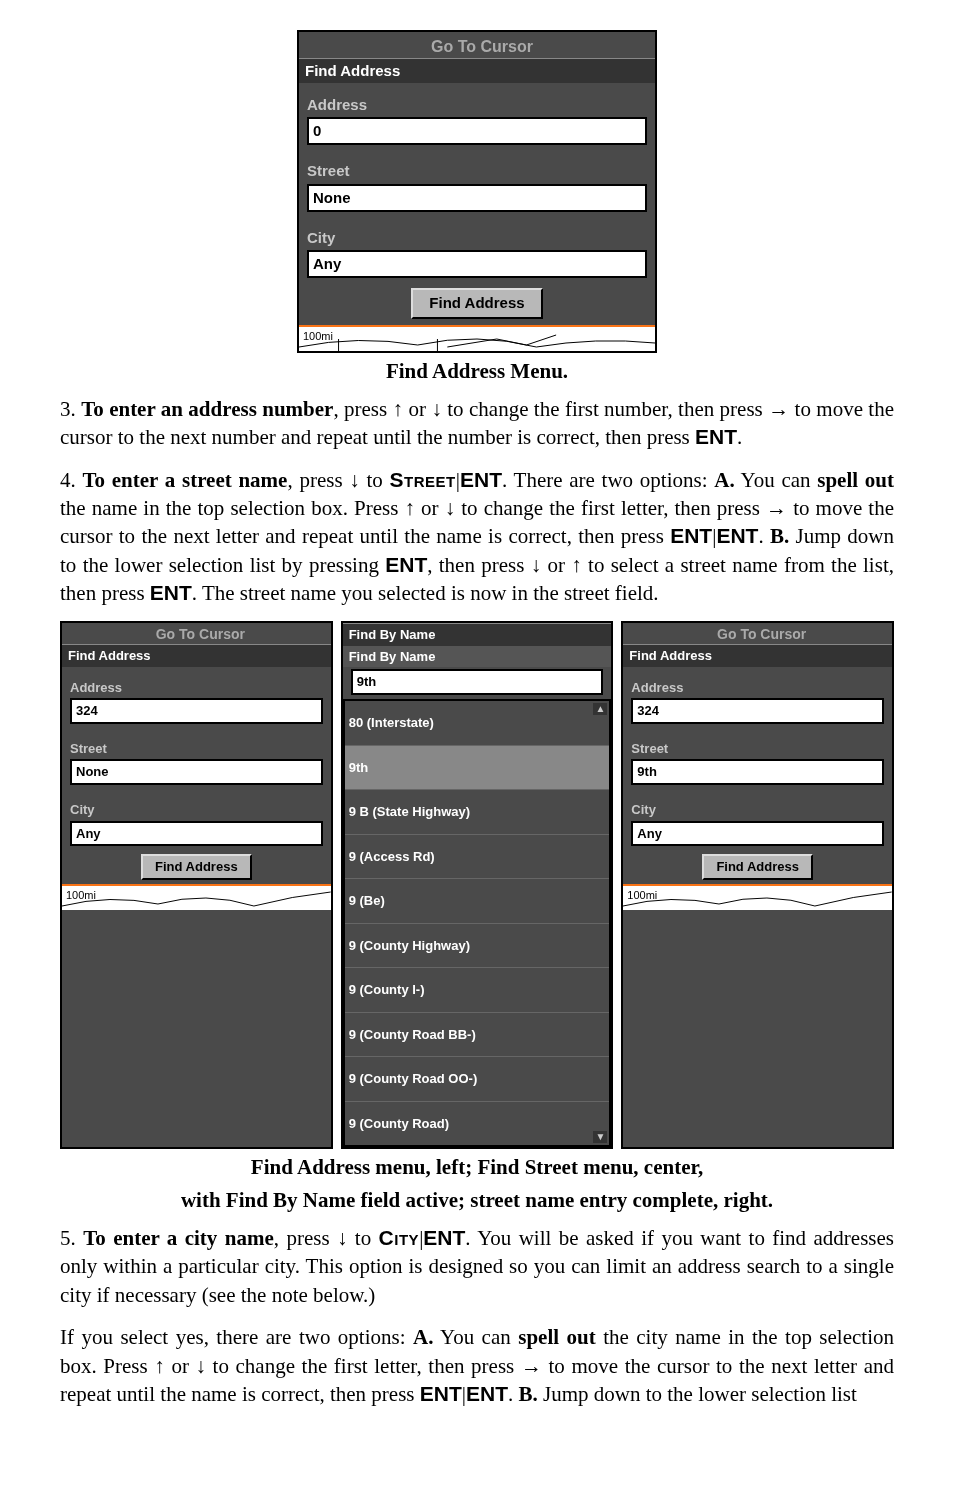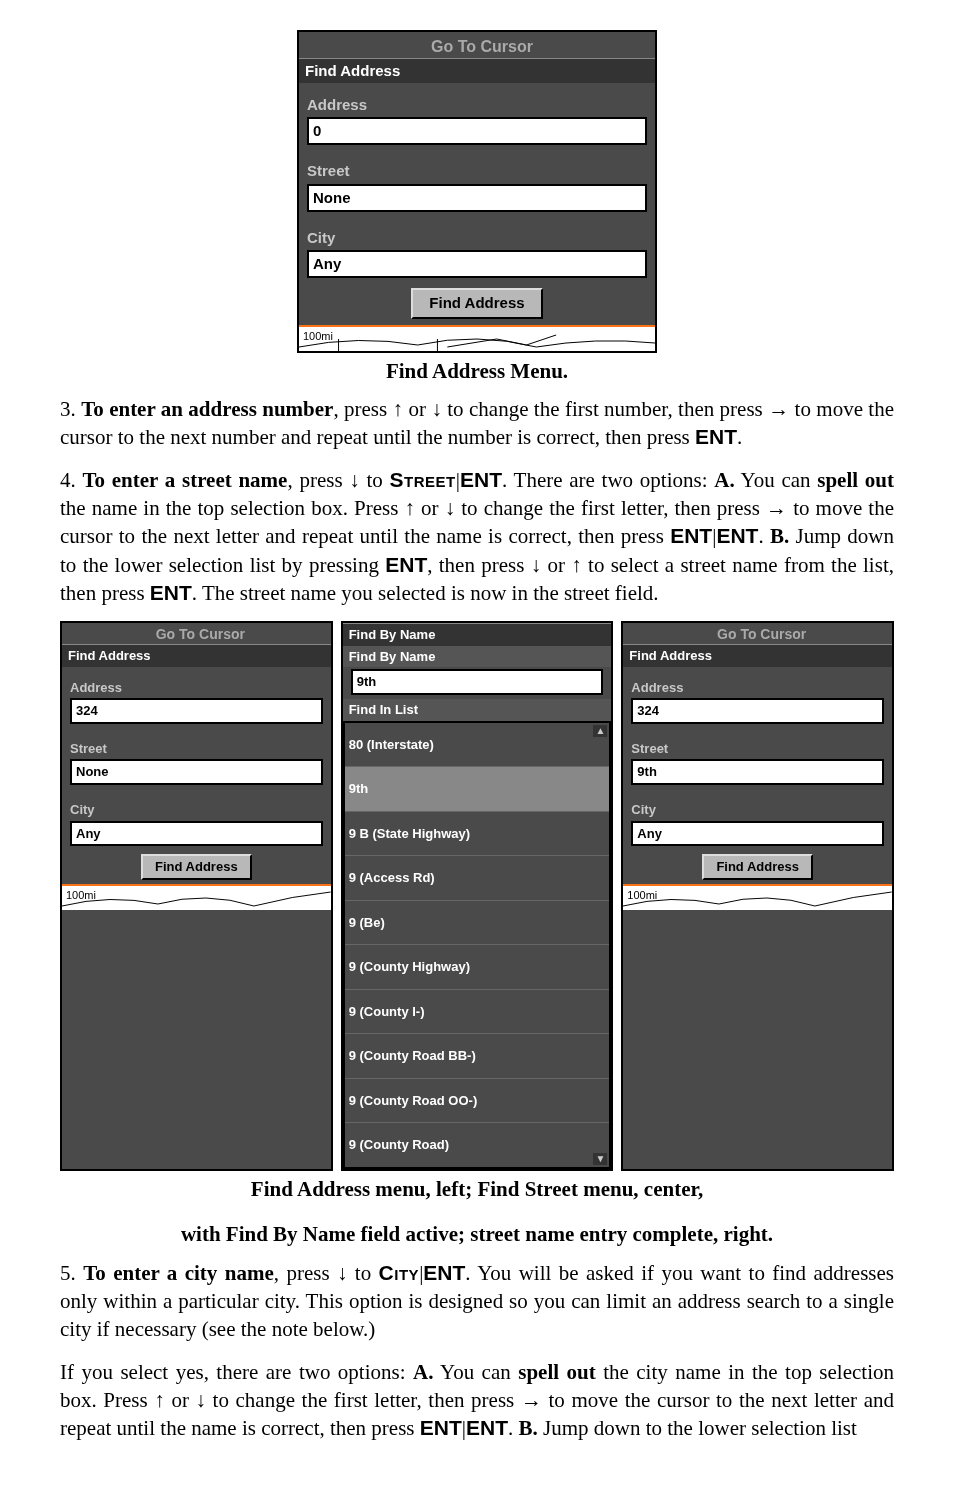--- a/index.html
+++ b/index.html
@@ -219,21 +219,20 @@
         </svg>
     </div>
   </div>
 
   <div class="screenshot">
     <div class="panel-title">Find By Name</div>
     <div class="panel-title sub">Find By Name</div>
     <div class="input-row" style="margin-top:2px;">
         <div class="input-box">9th</div>
       </div>
-    <div class="panel-title sub">Find In List</div>
     <div class="list-box" style="margin:0;">
       <div class="scroll-arrow up">▲</div>
       <div class="list-item">80 (Interstate)</div>
       <div class="list-item highlight">9th</div>
       <div class="list-item">9   B (State Highway)</div>
       <div class="list-item">9 (Access Rd)</div>
       <div class="list-item">9 (Be)</div>
       <div class="list-item">9 (County Highway)</div>
       <div class="list-item">9 (County I-)</div>
       <div class="list-item">9 (County Road BB-)</div>
@@ -262,21 +261,21 @@
     <div class="scale-bar">
       <span class="scale-text">100mi</span>
       <svg viewBox="0 0 280 24" preserveAspectRatio="none">
           <path d="M0,20 Q50,8 100,18 Q150,5 200,20 Q240,10 280,6" stroke="#000" fill="none" stroke-width="1"></path>
         </svg>
     </div>
   </div>
 
 </div>
 
-<div class="caption" style="margin-bottom:17px;">Find Address menu, left; Find Street menu, center,</div>
+<div class="caption" style="margin-bottom:4px;">Find Address menu, left; Find Street menu, center,</div>
 <div class="caption">with Find By Name field active; street name entry complete, right.</div>
 
 <p class="body">
 <span>5. </span><b>To enter a city name</b><span>, press </span><span class="arrow">↓</span><span> to </span><span class="smallcaps">City</span><span>|</span><span class="mono">ENT</span><span>. You will be asked if you want to find addresses only within a particular city. This option is designed so you can limit an address search to a single city if necessary (see the note below.)</span>
 </p>
 
 <p class="body">
 <span>If you select yes, there are two options: </span><b>A.</b><span> You can </span><b>spell out</b><span> the city name in the top selection box. Press </span><span class="arrow">↑</span><span> or </span><span class="arrow">↓</span><span> to change the first letter, then press </span><span class="arrow">→</span><span> to move the cursor to the next letter and repeat until the name is correct, then press </span><span class="mono">ENT</span><span>|</span><span class="mono">ENT</span><span>. </span><b>B.</b><span> Jump down to the lower selection list</span>
 </p>
 

